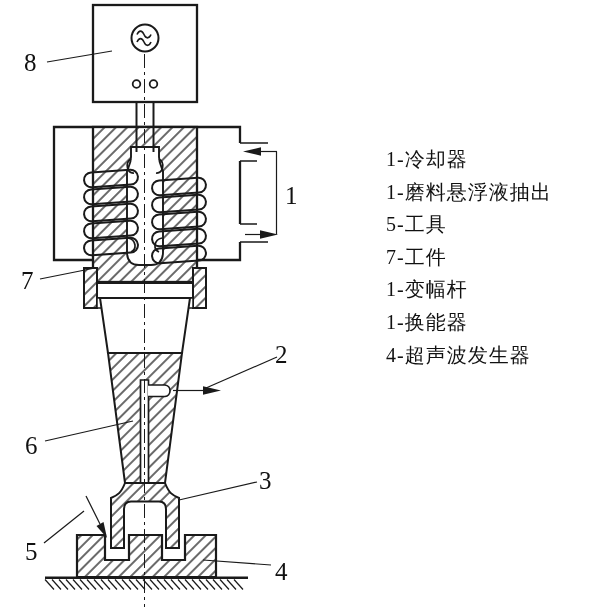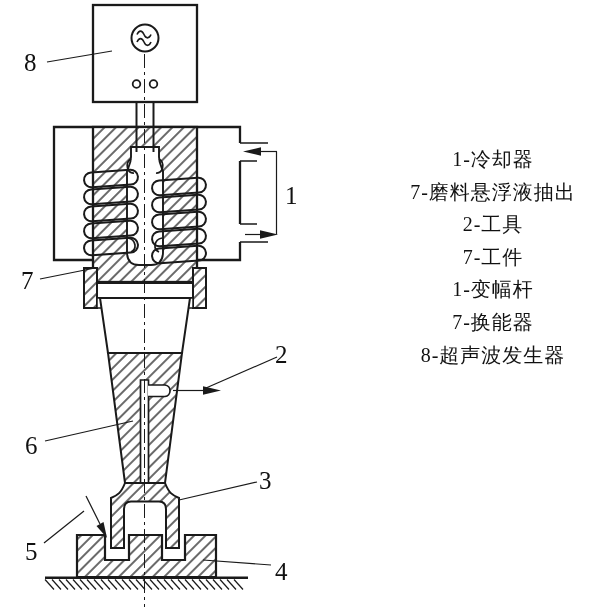--- a/index.html
+++ b/index.html
@@ -6,21 +6,20 @@
   body{
     width:602px;height:611px;position:relative;overflow:hidden;
     background:#ffffff;
     font-family:"Liberation Serif","DejaVu Serif",serif;
   }
   #diagram{position:absolute;left:0;top:0;}
   .legend{
     position:absolute;left:386px;top:143px;width:214px;
     color:#111;font-size:20px;line-height:32.6px;letter-spacing:1px;
     white-space:nowrap;
-    text-align:center;
   }
   .callout{
     font-family:"Liberation Serif","DejaVu Serif",serif;
     font-size:25px;fill:#111;
   }
   .stroke{stroke:#1a1a1a;fill:none;}
   .thick{stroke-width:2.3;}
   .med{stroke-width:1.7;}
   .thin{stroke-width:1.2;}
 </style>
@@ -178,19 +177,19 @@
     <text class="callout" x="25" y="560">5</text>
     <text class="callout" x="285" y="204">1</text>
     <text class="callout" x="275" y="363">2</text>
     <text class="callout" x="259" y="489">3</text>
     <text class="callout" x="275" y="580">4</text>
   </g>
 </svg>
 
 <div class="legend">
   <div>1-冷却器</div>
-  <div>7-磨料悬浮液抽出</div>
-  <div>2-工具</div>
+  <div>1-磨料悬浮液抽出</div>
+  <div>5-工具</div>
   <div>7-工件</div>
   <div>1-变幅杆</div>
-  <div>7-换能器</div>
-  <div>8-超声波发生器</div>
+  <div>1-换能器</div>
+  <div>4-超声波发生器</div>
 </div>
 
 </body></html>

